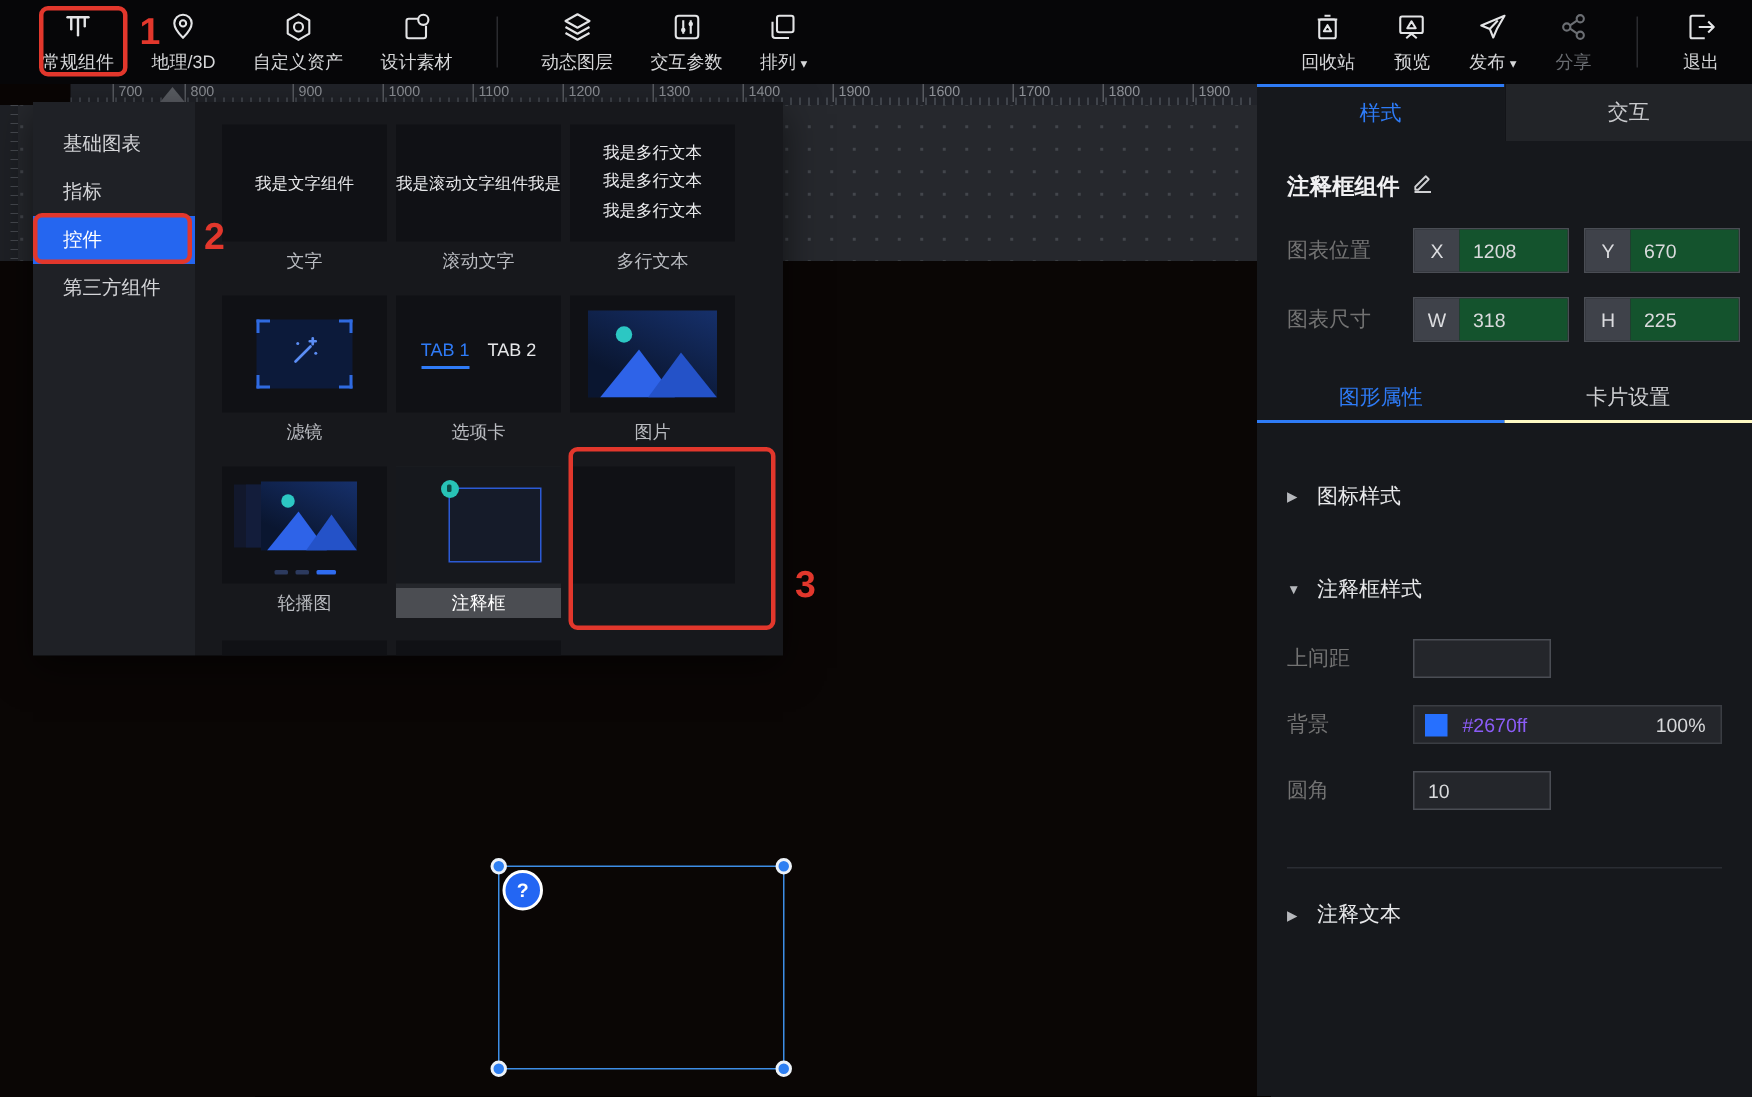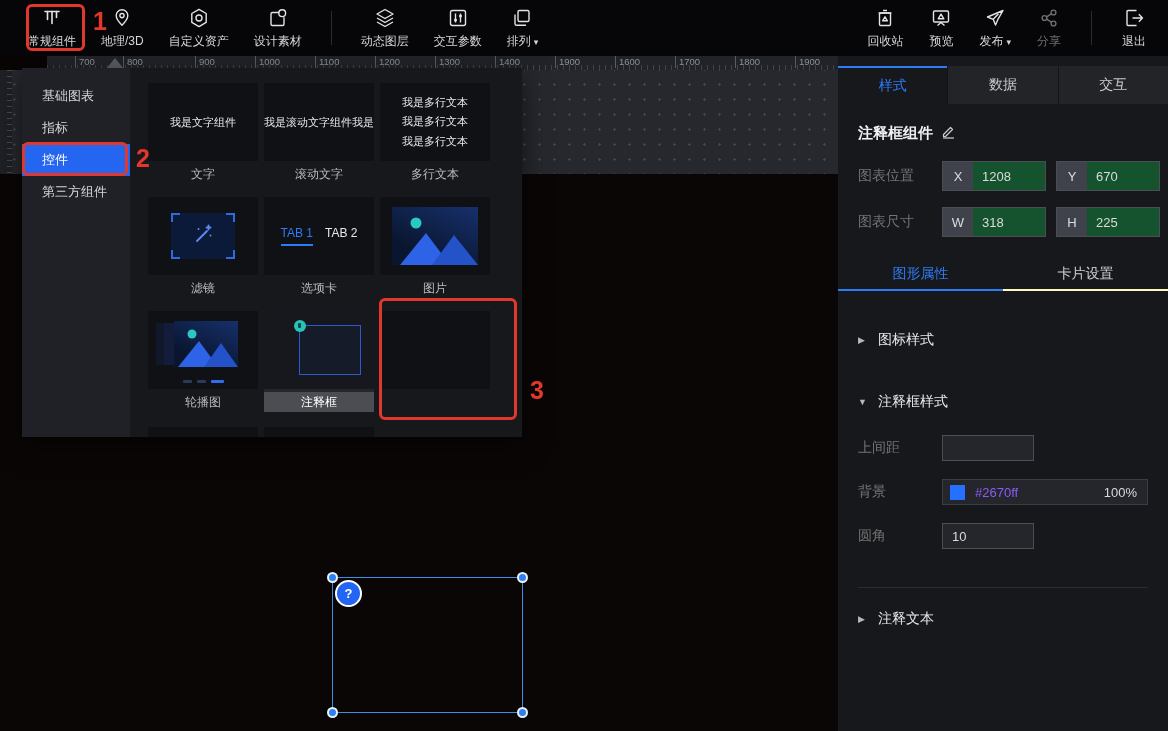--- a/index.html
+++ b/index.html
@@ -89,21 +89,21 @@
   .hot-text { font-size:10px; color:#4e80f2; letter-spacing:4px; padding-left:4px; }
   .hot-cursor { position:absolute; right:-4px; bottom:-6px; }
   
   .note-frame { width:62px; height:50px; border:1px solid #2c5ad4; background:rgba(20,35,80,.25); position:relative; margin-left:22px; }
   .note-dot { position:absolute; left:-6px; top:-6px; width:12px; height:12px; border-radius:50%; background:#28c3b6; }
   .note-dot::after { content:""; position:absolute; left:4px; top:3px; width:3px; height:5px; background:#0b4b45; border-radius:1px; }
   .stub-row .tile-prev { height:78px; }
 
   
   .inspector { position:absolute; left:838px; top:56px; width:330px; height:675px; background:#16181c; z-index:40; }
-  .insp-tabs { display:flex; height:38px;margin-top:10px; }
+  .insp-tabs { display:flex; height:38px; }
   .insp-tab { flex:1; display:flex; align-items:center; justify-content:center; font-size:14px; color:#c9cacd;
     background:#222428; border-left:1px solid #131418; cursor:pointer; }
   .insp-tab:first-child { border-left:none; }
   .insp-tab.active { background:#16181c; color:#2e7bf6; border-top:2px solid #2e7bf6; }
   .insp-body { position:relative; padding:0 20px; }
   .insp-title-row { display:flex; align-items:center; gap:8px; margin-top:20px; }
   .insp-title { font-size:15px; font-weight:bold; color:#f0f0f2; }
   .frow { display:flex; align-items:center; }
   .frow .flabel { width:84px; font-size:14px; color:#737373; flex:none; }
   .pos-row { margin-top:18px; } .size-row { margin-top:16px; }
@@ -403,21 +403,20 @@
         </div>
       <div class="tile stub-row">
           <div class="tile-prev"></div>
         </div>
     </div>
   </div>
 
   <div class="inspector">
     <div class="insp-tabs">
       <div class="insp-tab active">样式</div>
-      <div class="insp-tab">数据</div>
       <div class="insp-tab">交互</div>
     </div>
     <div class="insp-body">
       <div class="insp-title-row">
         <span class="insp-title">注释框组件</span>
         <span><svg width="15" height="15" viewBox="0 0 15 15" fill="none" stroke="#cfd0d3" stroke-width="1.2" stroke-linejoin="round">
               <path d="M2.5 10.5l7-7 2 2-7 7h-2z"></path>
               <path d="M2 14h11"></path>
             </svg></span>
       </div>

